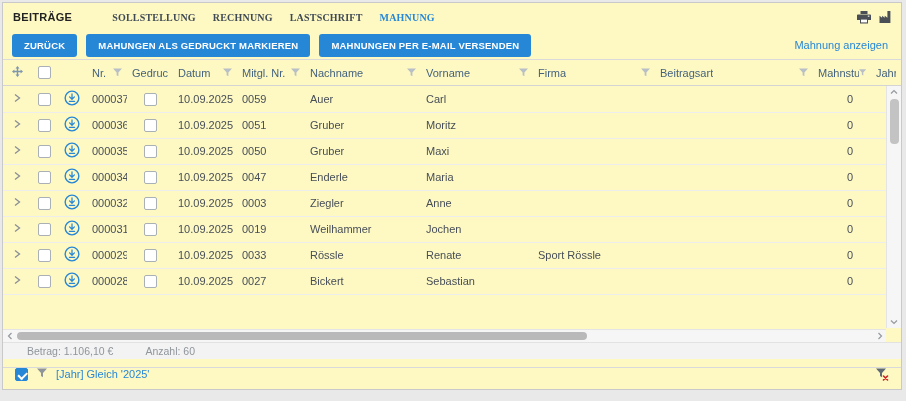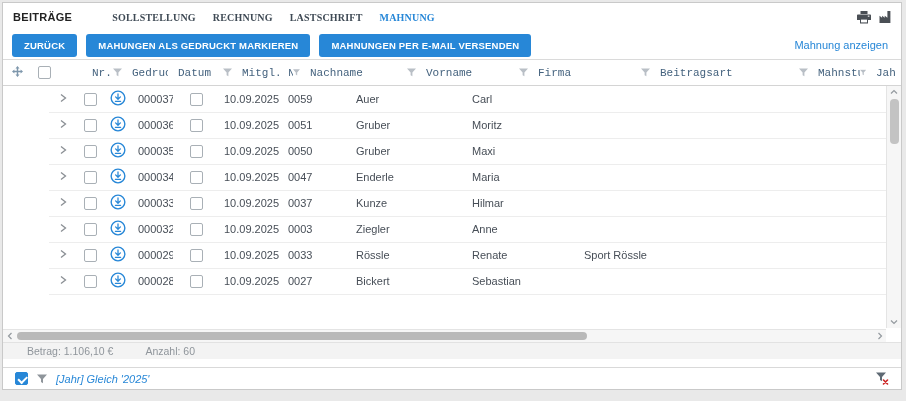--- a/index.html
+++ b/index.html
@@ -1,18 +1,18 @@
 <!DOCTYPE html>
 <html><head>
 <meta charset="utf-8">
 <style>
   * { box-sizing: border-box; margin: 0; padding: 0; }
   html,body { width:906px; height:401px; overflow:hidden; }
   body { background:#e9e9e9; font-family:"Liberation Sans", sans-serif; position:relative; }
-  .panel { position:absolute; left:2px; top:2px; width:900px; height:388px; background:#ffffff;
+  .panel { position:absolute; left:2px; top:2px; width:900px; height:388px; background:#fef9c3;
            border:1px solid #c9c9c9; display:flex; flex-direction:column; overflow:hidden; }
 
   
   .tabbar { height:28px; display:flex; align-items:center; padding:0 10px; flex:none; }
   .module-title { font-size:11px; font-weight:bold; color:#222; letter-spacing:.3px; }
   .tabs { display:flex; gap:17px; margin-left:40px;font-family:Liberation Serif, serif; }
   .tab { font-size:10px; font-weight:bold; color:#3f4a55; letter-spacing:.2px; cursor:pointer; }
   .tab.active { color:#2787d7; }
   .tabbar-icons { margin-left:auto; display:flex; gap:8px; align-items:center; }
   .tabbar-icons svg { cursor:pointer; }
@@ -21,28 +21,28 @@
   .toolbar { height:28px; display:flex; align-items:center; padding:0 9px; flex:none;justify-content:flex-end; }
   .btn { background:#2787d7; color:#fff; border:none; border-radius:3px; font-family:inherit;
          font-size:9.5px; font-weight:bold; letter-spacing:.2px; padding:6px 12px; margin-right:9px; cursor:pointer; }
   .link { margin-left:auto; color:#2787d7; font-size:11px; cursor:pointer; text-decoration:none; margin-right:4px; }
 
   
   .grid-wrap { position:relative; flex:none; height:270px; }
   table.gtable { border-collapse:collapse; table-layout:fixed; width:898px; }
   .head-table tr { border-top:1px solid #dadada; border-bottom:1px solid #d4d4d4; }
   th { height:26px; padding:0 5px; font-size:11px; font-weight:normal; color:#44627e;
-       text-align:left; white-space:nowrap; overflow:hidden;font-family:Liberation Mono, monospace; }
+       text-align:left; white-space:nowrap; overflow:hidden; }
   .hd { display:flex; align-items:center; justify-content:space-between; }
   .hlbl { overflow:hidden; white-space:nowrap; }
   td { height:26px; padding:0 5px; font-size:11px; color:#474e57; white-space:nowrap; overflow:hidden; }
   td.num { text-align:right; padding-right:18px; }
   .c-center { text-align:center; }
   tbody tr { border-bottom:1px solid #ededed; }
-  .viewport { height:242px; overflow:hidden;padding-left:46px; }
+  .viewport { height:242px; overflow:hidden; }
 
   .cb { display:inline-block; width:13px; height:13px; border:1px solid #a9b0b6; border-radius:2px;
         background:#fff; vertical-align:middle; cursor:pointer; }
   .cb.checked { background:#2787d7; border-color:#2787d7; position:relative; }
   .cb.checked::after { content:""; position:absolute; left:2px; top:2.5px; width:7px; height:3.5px;
         border-left:2px solid #fff; border-bottom:2px solid #fff; transform:rotate(-45deg); }
 
   
   .vscroll { position:absolute; right:0; top:27px; width:15px; height:242px; background:#f6f6f6;
              border-left:1px solid #e4e4e4; display:flex; flex-direction:column; align-items:center; }
@@ -53,21 +53,21 @@
              position:relative; }
   .hthumb { position:absolute; left:14px; top:2px; width:570px; height:8px; background:#b9b9b9; border-radius:4px; }
   .hs-left  { position:absolute; left:0;  top:0; width:13px; height:12px; display:flex; align-items:center; justify-content:center; cursor:pointer; }
   .hs-right { position:absolute; right:0; top:0; width:13px; height:12px; display:flex; align-items:center; justify-content:center; cursor:pointer; }
 
   
   .gfooter { height:17px; flex:none; background:#f3f3f3; border-top:1px solid #e2e2e2;
              display:flex; align-items:center; padding-left:24px; gap:32px; }
   .gfooter span { font-size:10.5px; color:#8f959b; }
   .gap { height:8px; flex:none; }
-  .filterbar { flex:1; border-top:1px solid #d9d9d9; display:flex; align-items:center; padding:0 12px; gap:9px;font-style:italic; }
+  .filterbar { flex:1; border-top:1px solid #d9d9d9; display:flex; padding:0 12px; gap:9px; }
   .ftext { color:#2787d7; font-size:11px; cursor:pointer; }
   .clearf { margin-left:auto; cursor:pointer; }
 </style>
 </head>
 <body>
 
 <svg width="0" height="0" style="position:absolute">
   <symbol id="i-funnel" viewBox="0 0 10 10">
       <path d="M0 .5h10L6 5v4.2L4 8V5z" fill="#b9bfc6"></path>
     </symbol>
@@ -337,45 +337,45 @@
     <td></td>
   </tr>
             <tr class="grid-row">
     <td class="c-center"><svg width="8" height="10" viewBox="0 0 8 10">
                   <use href="#i-chev-right"></use>
                 </svg></td>
     <td class="c-center"><span class="cb"></span></td>
     <td class="c-center"><svg width="16" height="16" viewBox="0 0 14 14">
                   <use href="#i-download"></use>
                 </svg></td>
-    <td>000033</td>
-    <td class="c-center"><span class="cb"></span></td>
-    <td>10.09.2025</td>
-    <td>0037</td>
-    <td>Kunze</td>
-    <td>Hilmar</td>
-    <td></td>
-    <td></td>
-    <td class="num">0</td>
-    <td></td>
-  </tr>
-            <tr class="grid-row">
-    <td class="c-center"><svg width="8" height="10" viewBox="0 0 8 10">
-                  <use href="#i-chev-right"></use>
-                </svg></td>
-    <td class="c-center"><span class="cb"></span></td>
-    <td class="c-center"><svg width="16" height="16" viewBox="0 0 14 14">
-                  <use href="#i-download"></use>
-                </svg></td>
     <td>000032</td>
     <td class="c-center"><span class="cb"></span></td>
     <td>10.09.2025</td>
     <td>0003</td>
     <td>Ziegler</td>
     <td>Anne</td>
+    <td></td>
+    <td></td>
+    <td class="num">0</td>
+    <td></td>
+  </tr>
+            <tr class="grid-row">
+    <td class="c-center"><svg width="8" height="10" viewBox="0 0 8 10">
+                  <use href="#i-chev-right"></use>
+                </svg></td>
+    <td class="c-center"><span class="cb"></span></td>
+    <td class="c-center"><svg width="16" height="16" viewBox="0 0 14 14">
+                  <use href="#i-download"></use>
+                </svg></td>
+    <td>000031</td>
+    <td class="c-center"><span class="cb"></span></td>
+    <td>10.09.2025</td>
+    <td>0019</td>
+    <td>Weilhammer</td>
+    <td>Jochen</td>
     <td></td>
     <td></td>
     <td class="num">0</td>
     <td></td>
   </tr>
             <tr class="grid-row">
     <td class="c-center"><svg width="8" height="10" viewBox="0 0 8 10">
                   <use href="#i-chev-right"></use>
                 </svg></td>
     <td class="c-center"><span class="cb"></span></td>

